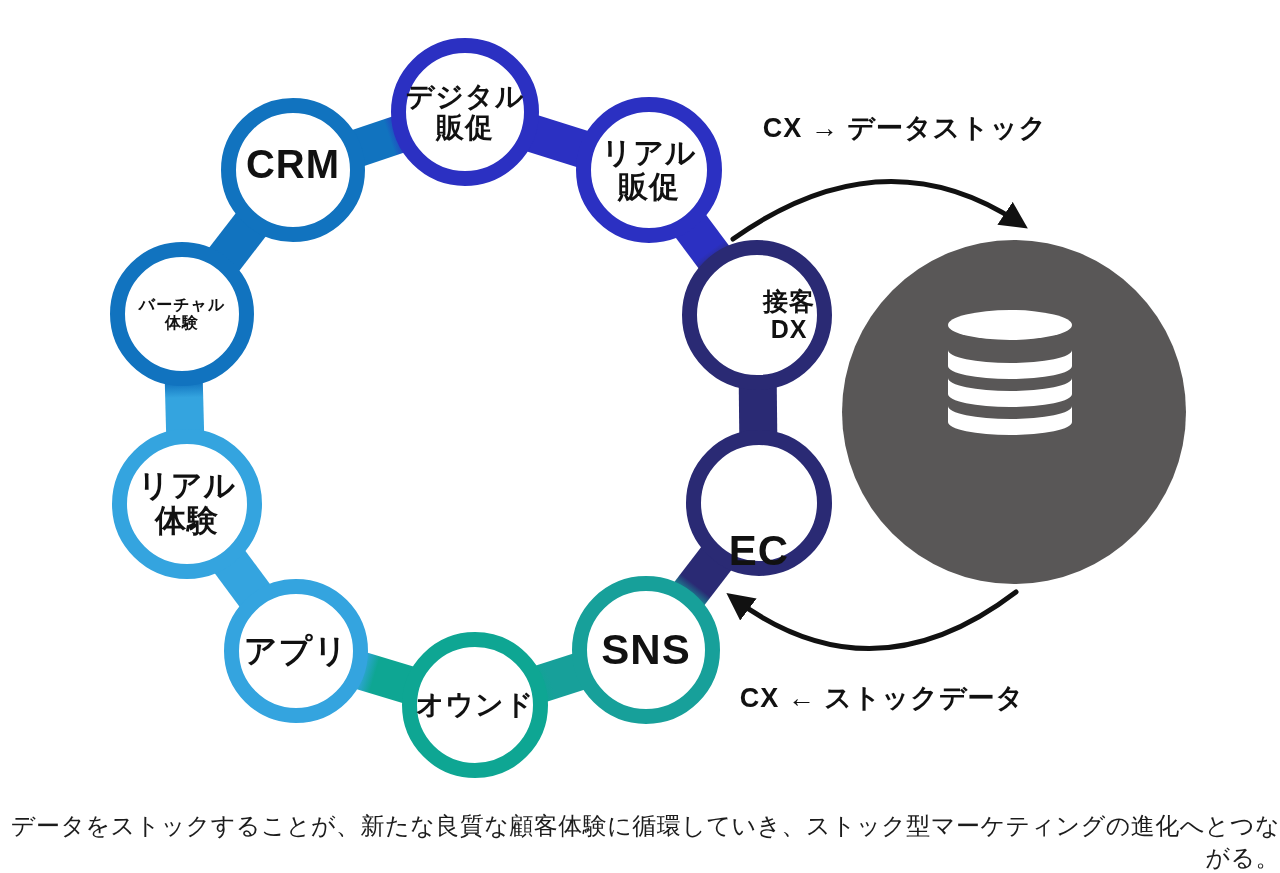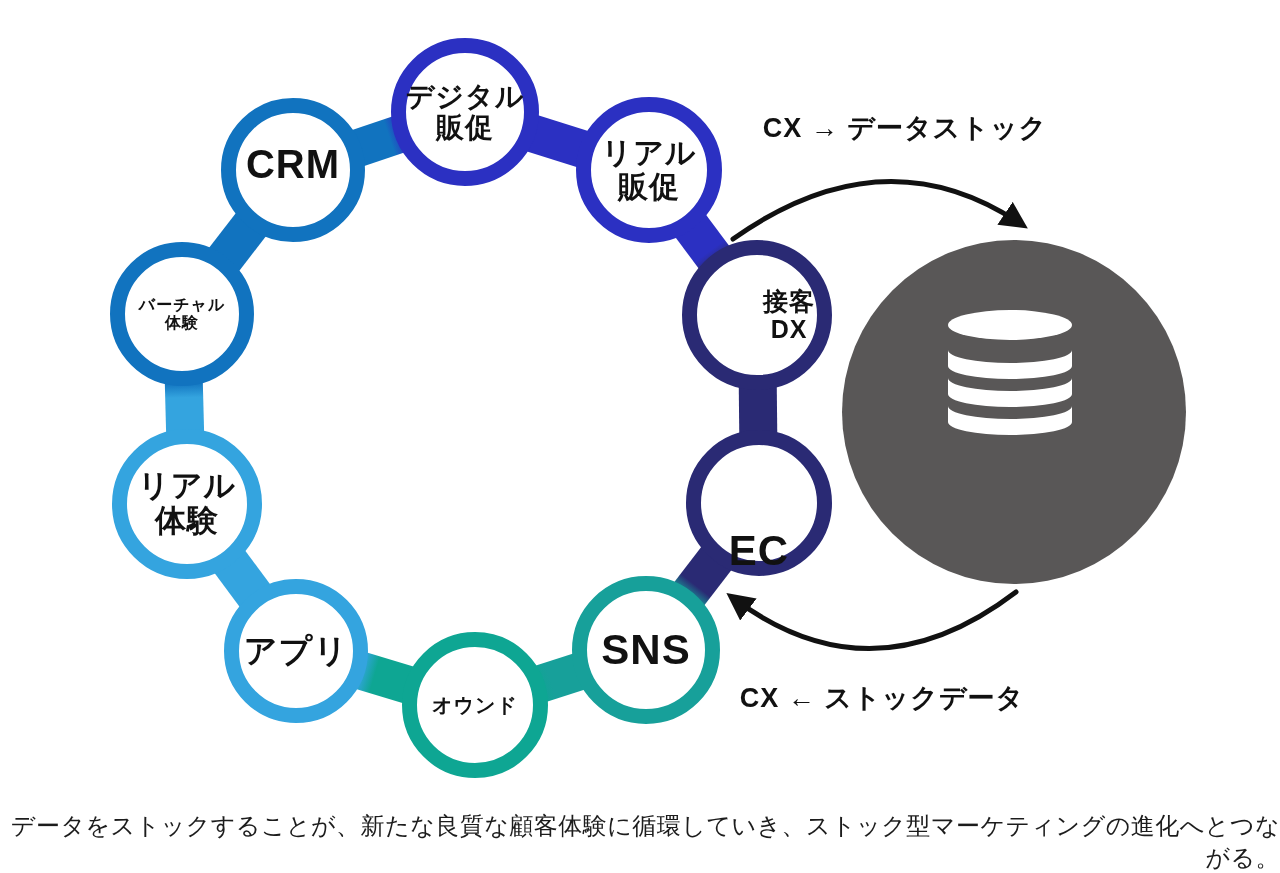--- a/index.html
+++ b/index.html
@@ -107,21 +107,21 @@
 
   <div id="node-labels">
       <div class="node-label" style="left: 465px; top: 112px; font-size: 28px;">デジタル
 販促</div>
       <div class="node-label" style="left: 649px; top: 170px; font-size: 30px;">リアル
 販促</div>
       <div class="node-label" style="left: 757px; top: 315px; font-size: 25px; margin-left: 32px;">接客
 DX</div>
       <div class="node-label" style="left: 759px; top: 503px; font-size: 42px; margin-top: 48px;">EC</div>
       <div class="node-label" style="left: 646px; top: 650px; font-size: 42px; text-align: right;">SNS</div>
-      <div class="node-label" style="left: 475px; top: 705px; font-size: 20px;">オウンド</div>
+      <div class="node-label" style="left: 475px; top: 705px; font-size: 28px;">オウンド</div>
       <div class="node-label" style="left: 296px; top: 651px; font-size: 33px; text-align: right;">アプリ</div>
       <div class="node-label" style="left: 187px; top: 504px; font-size: 31px;">リアル
 体験</div>
       <div class="node-label" style="left: 182px; top: 314px; font-size: 16px;">バーチャル
 体験</div>
       <div class="node-label" style="left: 293px; top: 164px; font-size: 40px;">CRM</div>
     </div>
 
 
   <div class="overlay arrow-label" id="top-arrow-label" style="left: 905px; top: 128px;">CX → データストック</div>

